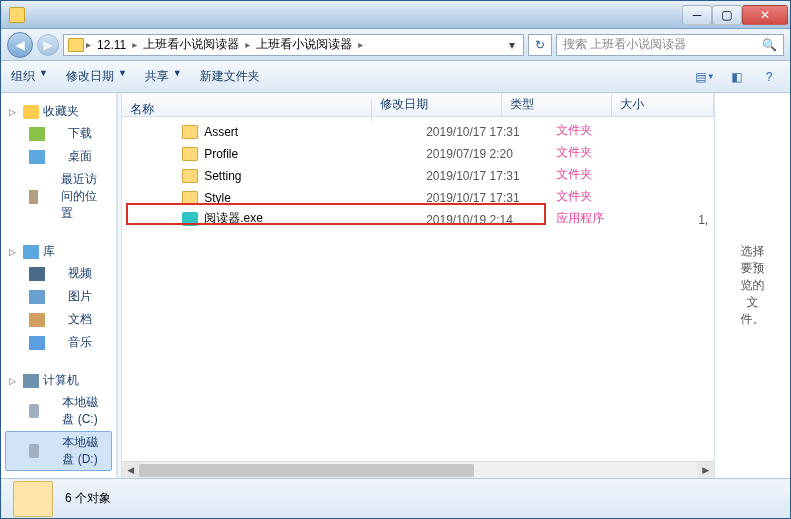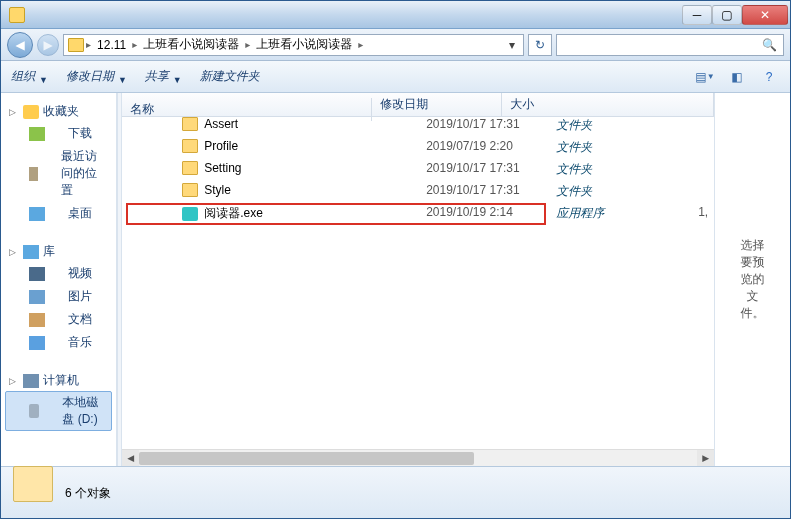--- a/index.html
+++ b/index.html
@@ -15,21 +15,21 @@
 .nav-btn.fwd { width: 22px; height: 22px; opacity: 0.5; }
 .breadcrumb { flex: 1; height: 22px; background: #fff; border: 1px solid #98aabf; display: flex; align-items: center; padding: 0 4px; gap: 2px; }
 .bc-icon { width: 16px; height: 14px; background: #ffd86b; border: 1px solid #c9a227; border-radius: 1px; }
 .bc-sep { color: #666; font-size: 10px; }
 .bc-item { padding: 0 4px; }
 .bc-drop { width: 14px; text-align: center; color: #444; }
 .refresh-btn { width: 24px; height: 22px; background: #fff; border: 1px solid #98aabf; display: flex; align-items: center; justify-content: center; color: #2a5a8f; }
 .search-box { width: 228px; height: 22px; background: #fff; border: 1px solid #98aabf; display: flex; align-items: center; padding: 0 6px; color: #888; }
 .search-box .mag { margin-left: auto; color: #555; }
 .toolbar { height: 32px; background: linear-gradient(to bottom, #f4f8fc, #dde9f5); display: flex; align-items: center; padding: 0 10px; gap: 18px; border-bottom: 1px solid #b5c9de; }
-.tb-item { display: flex; align-items: flex-end; gap: 4px; color: #1a3e6e; font-style: italic; }
+.tb-item { display: flex; align-items: flex-start; gap: 4px; color: #1a3e6e; }
 .tb-drop { font-size: 9px; color: #1a3e6e; }
 .tb-right { margin-left: auto; display: flex; gap: 10px; }
 .tb-icon-btn { width: 22px; height: 20px; display: flex; align-items: center; justify-content: center; color: #3a6ca8; }
 .body-area { flex: 1; display: flex; background: #fff; overflow: hidden; }
 .sidebar { width: 160px; background: #fff; border-right: 1px solid #d9e3ee; overflow-y: auto; padding: 8px 4px; }
 .side-group { margin-bottom: 16px; }
 .side-head { display: flex; align-items: center; gap: 4px; padding: 2px 4px; color: #1a3e6e; }
 .side-head .tri { font-size: 9px; color: #666; width: 10px; }
 .side-item { display: flex; align-items: center; gap: 23px; padding: 3px 4px 3px 24px; color: #1a3e6e; }
 .side-item.selected { background: #d0e3f7; border: 1px solid #7daee0; border-radius: 2px; padding: 2px 3px 2px 23px; }
@@ -48,36 +48,36 @@
 .ico-diskd { background: #a0b0c0; border-radius: 2px; }
 .splitter { width: 6px; background: #f0f4f9; border-left: 1px solid #d9e3ee; border-right: 1px solid #d9e3ee; }
 .main { flex: 1; display: flex; flex-direction: column; }
 .columns { height: 24px; background: linear-gradient(to bottom, #fdfdfe, #eef3f9); border-bottom: 1px solid #d4dde8; display: flex; align-items: center; }
 .col { padding: 0 8px; border-right: 1px solid #d4dde8; height: 100%; display: flex; align-items: center; color: #1a3e6e; }
 .col-name { width: 250px; margin-top: 10px; }
 .col-date { width: 130px; }
 .col-type { width: 110px; }
 .col-size { flex: 1; }
 .filelist { flex: 1; overflow: auto; position: relative; }
-.row { display: flex; align-items: flex-start; height: 22px; padding-left: 16px; margin-left: 44px; }
+.row { display: flex; align-items: flex-end; height: 22px; padding-left: 16px; margin-left: 44px; }
 .cell-name { width: 244px; display: flex; align-items: center; gap: 6px; }
 .cell-date { width: 130px; color: #555; }
-.cell-type { width: 110px; color: #0c4a6e; font-style: italic; }
+.cell-type { width: 110px; color: #ec4899; }
 .cell-size { width: 48px; text-align: right; color: #555; padding-right: 6px; }
 .file-ico { width: 16px; height: 14px; }
 .ico-folder { background: #ffd97a; border: 1px solid #d4a83a; border-radius: 1px; }
 .ico-exe { background: #30c5c5; border-radius: 2px; }
 .ico-cfg { background: #eaeaea; border: 1px solid #bbb; }
 .highlight-box { position: absolute; border: 2px solid #d93025; top: 86px; left: 4px; width: 420px; height: 22px; pointer-events: none; }
 .preview { width: 86px; border-left: 1px solid #d9e3ee; display: flex; align-items: center; justify-content: center; color: #555; text-align: center; padding: 25px; }
 .hscroll { height: 17px; background: #f0f0f0; border-top: 1px solid #ddd; display: flex; align-items: center; }
 .hscroll-track { flex: 1; height: 17px; position: relative; }
 .hscroll-thumb { position: absolute; left: 0; width: 60%; height: 13px; top: 2px; background: #c6c6c6; border-radius: 2px; }
 .hscroll-btn { width: 17px; height: 17px; background: #e8e8e8; display: flex; align-items: center; justify-content: center; font-size: 9px; color: #555; }
-.statusbar { height: 52px; background: linear-gradient(to bottom, #f0f5fb, #dde9f5); border-top: 1px solid #b5c9de; display: flex; align-items: flex-end; padding: 16px 12px; gap: 12px; }
+.statusbar { height: 40px; background: linear-gradient(to bottom, #f0f5fb, #dde9f5); border-top: 1px solid #b5c9de; display: flex; align-items: center; padding: 0 12px; gap: 12px; }
 .status-icon { width: 40px; height: 36px; background: #ffe6a8; border: 1px solid #d4b860; border-radius: 2px; }
 </style>
 </head>
 <body>
 
 <div class="window">
 
   <div class="titlebar">
     <span class="title-icon"></span>
     <div class="win-controls">
@@ -96,20 +96,21 @@
       <span class="bc-item">12.11</span>
       <span class="bc-sep">▸</span>
       <span class="bc-item">上班看小说阅读器</span>
       <span class="bc-sep">▸</span>
       <span class="bc-item">上班看小说阅读器</span>
       <span class="bc-sep">▸</span>
       <span class="bc-drop" style="margin-left:auto">▾</span>
     </div>
     <div class="refresh-btn">↻</div>
     <div class="search-box">
+      <span>搜索 上班看小说阅读器</span>
       <span class="mag">🔍</span>
     </div>
   </div>
 
   <div class="toolbar">
     <div class="tb-item">
       <span>组织</span>
       <span class="tb-drop">▼</span>
     </div>
     <div class="tb-item">
@@ -138,26 +139,26 @@
           <span class="tri">▷</span>
           <span class="ico ico-fav"></span>
           <span>收藏夹</span>
         </div>
         <div id="fav-items">
             <div class="side-item">
               <span class="ico ico-dl"></span>
               <span>下载</span>
             </div>
             <div class="side-item">
+              <span class="ico ico-desk"></span>
+              <span>桌面</span>
+            </div>
+            <div class="side-item">
               <span class="ico ico-recent"></span>
               <span>最近访问的位置</span>
-            </div>
-            <div class="side-item">
-              <span class="ico ico-desk"></span>
-              <span>桌面</span>
             </div>
           </div>
       </div>
 
       <div class="side-group">
         <div class="side-head">
           <span class="tri">▷</span>
           <span class="ico ico-lib"></span>
           <span>库</span>
         </div>
@@ -181,38 +182,45 @@
           </div>
       </div>
 
       <div class="side-group">
         <div class="side-head">
           <span class="tri">▷</span>
           <span class="ico ico-comp"></span>
           <span>计算机</span>
         </div>
         <div id="comp-items">
+            <div class="side-item">
+              <span class="ico ico-diskc"></span>
+              <span>本地磁盘 (C:)</span>
+            </div>
             <div class="side-item selected">
               <span class="ico ico-diskd"></span>
               <span>本地磁盘 (D:)</span>
             </div>
           </div>
       </div>
     </div>
 
     <div class="splitter"></div>
 
     <div class="main">
       <div class="columns">
         <div class="col col-name">
             <span>名称</span>
           </div>
         <div class="col col-date">
             <span>修改日期</span>
           </div>
+        <div class="col col-type">
+            <span>类型</span>
+          </div>
         <div class="col col-size">
             <span>大小</span>
           </div>
       </div>
       <div class="filelist">
         <div id="file-rows">
             <div class="row">
               <div class="cell-name">
                 <span class="file-ico ico-folder"></span>
                 <span>Assert</span>

